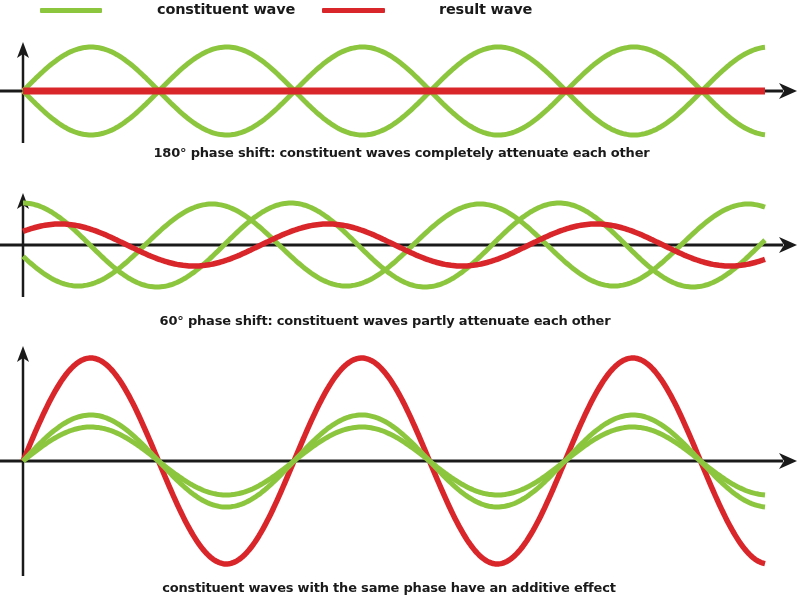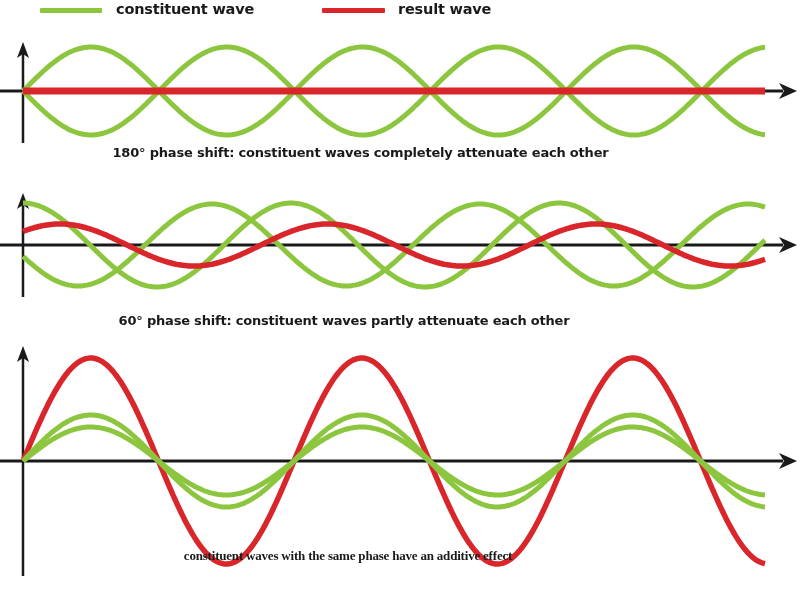--- a/index.html
+++ b/index.html
@@ -1,21 +1,21 @@
 <!DOCTYPE html>
 <html><head>
 <meta charset="utf-8">
 <style>
   html, body { margin: 0; padding: 0; background: #ffffff; }
   body { width: 800px; height: 600px; position: relative; overflow: hidden;
          font-family: "DejaVu Sans", "Liberation Sans", sans-serif; }
   #canvas { position: absolute; left: 0; top: 0; }
   .legend-label, .caption {
     position: absolute; font-weight: bold; color: #1a1a1a; white-space: nowrap;
-    font-family: "DejaVu Sans", sans-serif; letter-spacing: -0.2px;
+    font-family: "DejaVu Sans", sans-serif; letter-spacing: -0.2px; margin-left: 41px;
   }
   .legend-label { font-size: 14.5px; top: 1px; }
   .caption { font-size: 13px; left: 0; width: 688px; text-align: center; }
   .legend-swatch { position: absolute; height: 5px; top: 8px; border-radius: 1px; }
 </style>
 </head>
 <body>
 
 <svg id="canvas" width="800" height="600" viewBox="0 0 800 600">
   <g id="panel-0">
@@ -47,13 +47,13 @@
     </g>
 </svg>
 
 <div class="legend-swatch" style="left:40px; width:62px; background:#8cc63f;"></div>
 <div class="legend-label" style="left:116px;">constituent wave</div>
 <div class="legend-swatch" style="left:322px; width:63px; background:#d9262b;"></div>
 <div class="legend-label" style="left:398px;">result wave</div>
 
 <div class="caption" style="top:145px; padding-left:33px; box-sizing:border-box;">180° phase shift: constituent waves completely attenuate each other</div>
 <div class="caption" style="top:313px; padding-left:0px; box-sizing:border-box;">60° phase shift: constituent waves partly attenuate each other</div>
-<div class="caption" style="top:548px; padding-left:8px; box-sizing:border-box;font-family:Liberation Serif, serif;">constituent waves with the same phase have an additive effect</div>
+<div class="caption" style="top:580px; padding-left:8px; box-sizing:border-box;">constituent waves with the same phase have an additive effect</div>
 
 </body></html>

